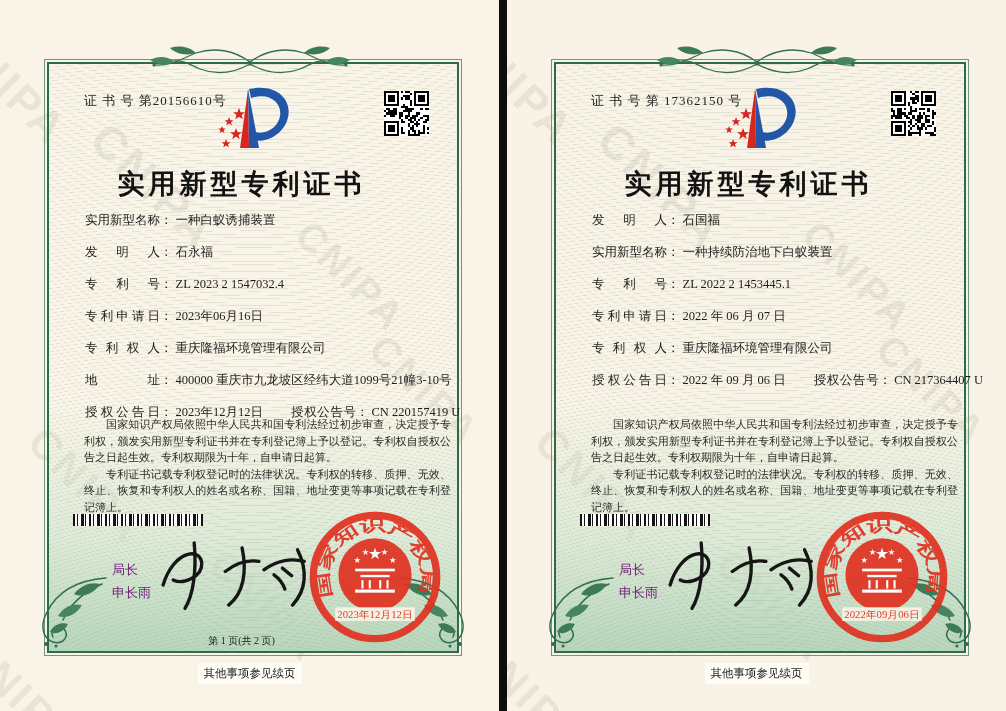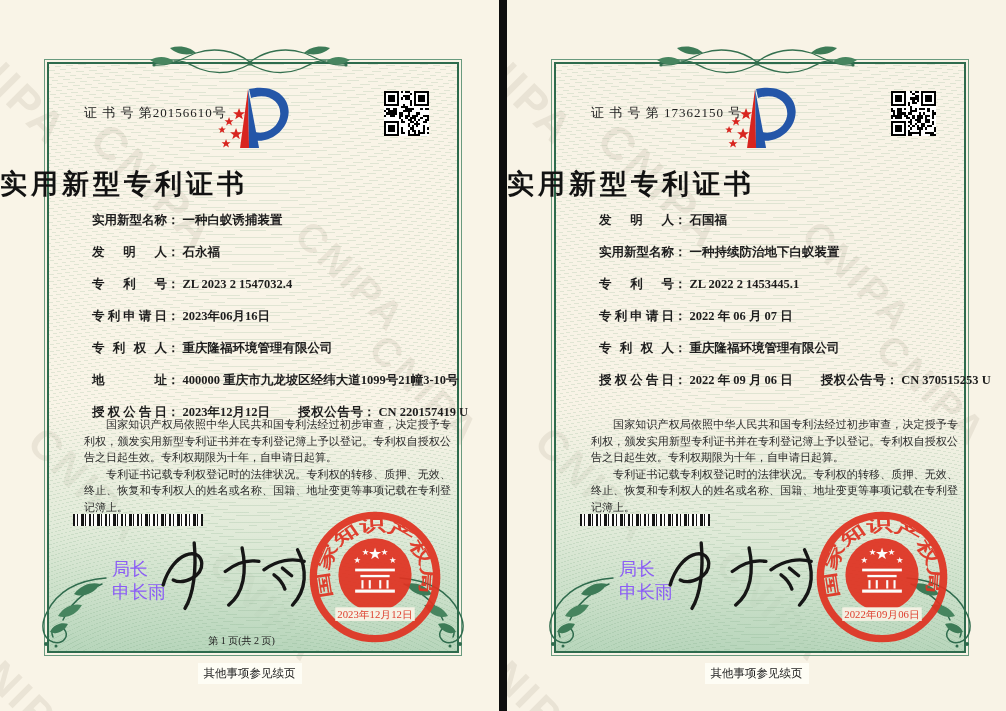--- a/index.html
+++ b/index.html
@@ -36,43 +36,43 @@
         rgba(110,160,120,0.18) 0 1px, rgba(0,0,0,0) 1px 6px),
       linear-gradient(180deg, rgba(214,232,213,0) 0%, rgba(214,232,213,0) 58%,
         rgba(203,226,204,0.55) 80%, rgba(180,212,185,0.95) 100%);
   }
 
   .ornament-top{position:absolute;left:50%;top:44px;transform:translateX(-50%);width:220px;height:34px;}
   .ornament-corner{position:absolute;width:84px;height:84px;top:570px;}
   .ornament-corner.l{left:26px;}
   .ornament-corner.r{right:19px;}
 
-  .cert-no{position:absolute;left:84px;top:104px;font-size:13px;letter-spacing:1px;color:#222;}
+  .cert-no{position:absolute;left:84px;top:92px;font-size:13px;letter-spacing:1px;color:#222;}
   .logo{position:absolute;left:50%;top:86px;transform:translateX(-44%);width:84px;height:68px;}
   .qr{position:absolute;left:384px;top:91px;width:45px;height:45px;}
-  .title{position:absolute;left:0;right:16px;top:166px;
+  .title{position:absolute;left:0;right:16px;top:166px;text-align:center;
          font-size:27px;font-weight:bold;letter-spacing:4px;color:#121212;}
 
-  .rows{position:absolute;left:92px;right:42px;top:212px;font-weight:bold;}
+  .rows{position:absolute;left:85px;right:42px;top:212px;}
   .row{font-size:12.5px;margin-bottom:15px;white-space:nowrap;color:#1d1d1d;}
   .flabel{display:inline-block;width:6em;text-align:justify;text-align-last:justify;vertical-align:bottom;}
   .colon{margin-right:3px;}
   .pair2{margin-left:28px;}
   .flabel2{display:inline-block;width:5.2em;text-align:justify;text-align-last:justify;vertical-align:bottom;}
 
   .paras{position:absolute;left:84px;right:48px;top:416px;font-size:11px;line-height:16.5px;
          text-align:justify;color:#2a2a2a;}
   .paras p{margin:0;text-indent:2em;}
 
   .barcode{position:absolute;left:73px;top:514px;width:130px;height:12px;background:#fff;
     background:repeating-linear-gradient(90deg,#141414 0 2px,#fdfdfb 2px 4px,#141414 4px 5px,
       #fdfdfb 5px 8px,#141414 8px 11px,#fdfdfb 11px 12px,#141414 12px 13px,#fdfdfb 13px 16px);}
 
   .director{position:absolute;left:112px;top:558px;font-family:"Liberation Sans",sans-serif;
-            font-size:18px;line-height:23px;color:#8b5cf6;}
+            font-size:13px;line-height:23px;color:#701a75;}
   .signature{position:absolute;left:148px;top:532px;width:168px;height:84px;}
 
   .seal{position:absolute;left:306px;top:508px;width:138px;height:138px;opacity:0.93;}
 
   .page-note{position:absolute;left:0;right:16px;top:634px;text-align:center;font-size:10px;color:#222;}
   .footer-note{position:absolute;left:0;right:0;top:663px;text-align:center;font-size:11.5px;color:#1d1d1d;}
   .footer-note span{background:#fefdf5;padding:3px 6px;display:inline-block;}
 </style>
 </head>
 <body>
@@ -559,21 +559,21 @@
         </svg></div>
 
     <div class="title">实用新型专利证书</div>
 
     <div class="rows">
       <div class="row"><span class="flabel">发明人</span><span class="colon">：</span><span class="val">石国福</span></div>
       <div class="row"><span class="flabel">实用新型名称</span><span class="colon">：</span><span class="val">一种持续防治地下白蚁装置</span></div>
       <div class="row"><span class="flabel">专利号</span><span class="colon">：</span><span class="val">ZL 2022 2 1453445.1</span></div>
       <div class="row"><span class="flabel">专利申请日</span><span class="colon">：</span><span class="val">2022 年 06 月 07 日</span></div>
       <div class="row"><span class="flabel">专利权人</span><span class="colon">：</span><span class="val">重庆隆福环境管理有限公司</span></div>
-      <div class="row"><span class="flabel">授权公告日</span><span class="colon">：</span><span class="val">2022 年 09 月 06 日</span><span class="pair2"><span class="flabel2">授权公告号</span><span class="colon">：</span><span class="val">CN 370515253 U</span></span></div>
+      <div class="row"><span class="flabel">授权公告日</span><span class="colon">：</span><span class="val">2022 年 09 月 06 日</span><span class="pair2"><span class="flabel2">授权公告号</span><span class="colon">：</span><span class="val">CN 217364407 U</span></span></div>
     </div>
 
     <div class="paras">
       <p>国家知识产权局依照中华人民共和国专利法经过初步审查，决定授予专利权，颁发实用新型专利证书并在专利登记簿上予以登记。专利权自授权公告之日起生效。专利权期限为十年，自申请日起算。</p>
       <p>专利证书记载专利权登记时的法律状况。专利权的转移、质押、无效、终止、恢复和专利权人的姓名或名称、国籍、地址变更等事项记载在专利登记簿上。</p>
     </div>
 
     <div class="barcode"></div>
 
     <div class="director">

